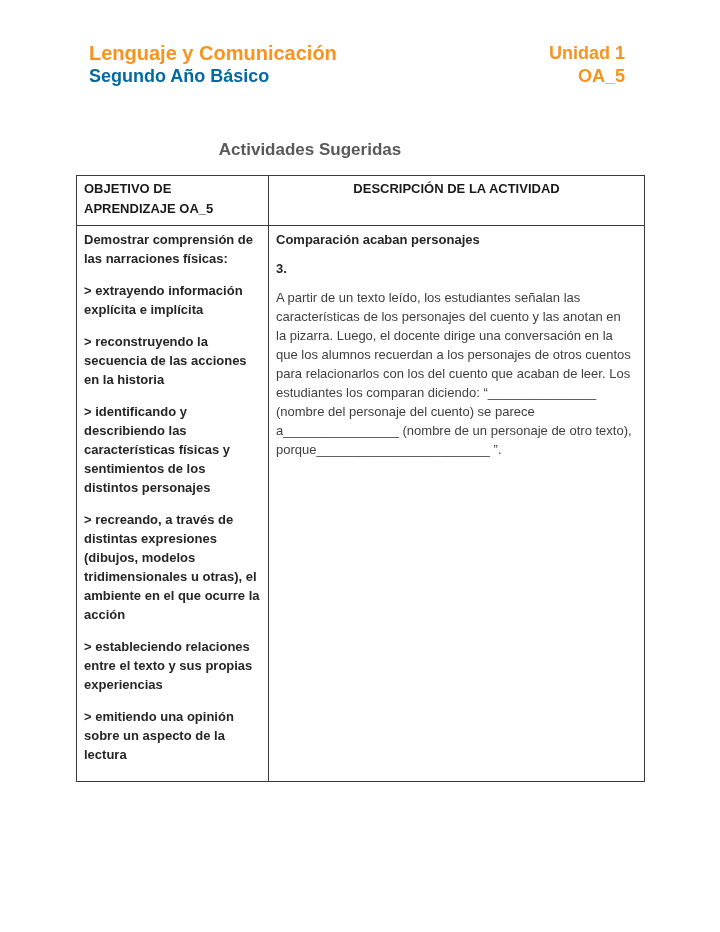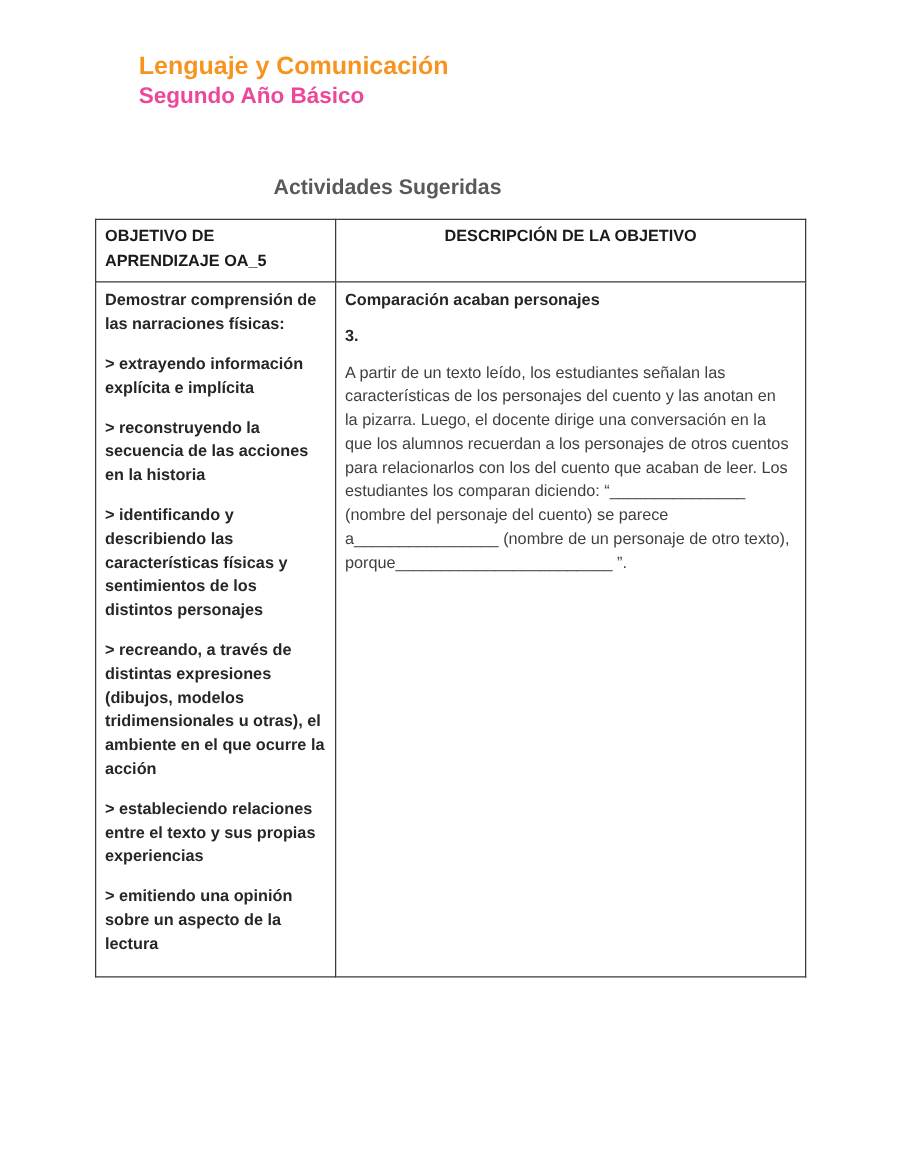--- a/index.html
+++ b/index.html
@@ -8,29 +8,29 @@
     width:720px;
     height:932px;
     background:#ffffff;
     font-family:"Liberation Sans", sans-serif;
     overflow:hidden;
   }
 
   
   .doc-header {
     position:absolute;
-    top:42px; left:111px; right:95px;
+    top:42px; left:89px; right:95px;
     display:flex;
     justify-content:space-between;
     align-items:center;
   }
   .header-left { text-align:left; }
   .header-right { text-align:right; }
   .subject { font-size:20px; font-weight:700; color:#F79420; line-height:23px; white-space:nowrap; }
-  .grade   { font-size:18px; font-weight:700; color:#ec4899; line-height:22px; white-space:nowrap; }
+  .grade   { font-size:18px; font-weight:700; color:#0369a1; line-height:22px; white-space:nowrap; }
   .unit    { font-size:18px; font-weight:700; color:#F79420; line-height:23px; white-space:nowrap; }
   .oa      { font-size:18px; font-weight:700; color:#F79420; line-height:22px; white-space:nowrap; }
 
   
   .page-title {
     position:absolute;
     top:140px; left:0;
     width:620px;
     text-align:center;
     font-size:17px;
@@ -99,29 +99,33 @@
 </head>
 <body>
 
 <div class="page">
 
   <div class="doc-header">
     <div class="header-left">
       <div class="subject">Lenguaje y Comunicación</div>
       <div class="grade">Segundo Año Básico</div>
     </div>
+    <div class="header-right">
+      <div class="unit">Unidad 1</div>
+      <div class="oa">OA_5</div>
+    </div>
   </div>
 
   <div class="page-title">Actividades Sugeridas</div>
 
   <table class="activities">
     <tbody>
         <tr>
       <th class="col-objective">OBJETIVO DE APRENDIZAJE OA_5</th>
-      <th class="col-description">DESCRIPCIÓN DE LA OBJETIVO</th>
+      <th class="col-description">DESCRIPCIÓN DE LA ACTIVIDAD</th>
     </tr>
     <tr>
       <td class="objective-cell">
         <p class="cell-para">Demostrar comprensión de las narraciones físicas:</p>
         <p class="cell-para">&gt; extrayendo información explícita e implícita</p>
         <p class="cell-para">&gt; reconstruyendo la secuencia de las acciones en la historia</p>
         <p class="cell-para">&gt; identificando y describiendo las características físicas y sentimientos de los distintos personajes</p>
         <p class="cell-para">&gt; recreando, a través de distintas expresiones (dibujos, modelos tridimensionales u otras), el ambiente en el que ocurre la acción</p>
         <p class="cell-para">&gt; estableciendo relaciones entre el texto y sus propias experiencias</p>
         <p class="cell-para">&gt; emitiendo una opinión sobre un aspecto de la lectura</p>

